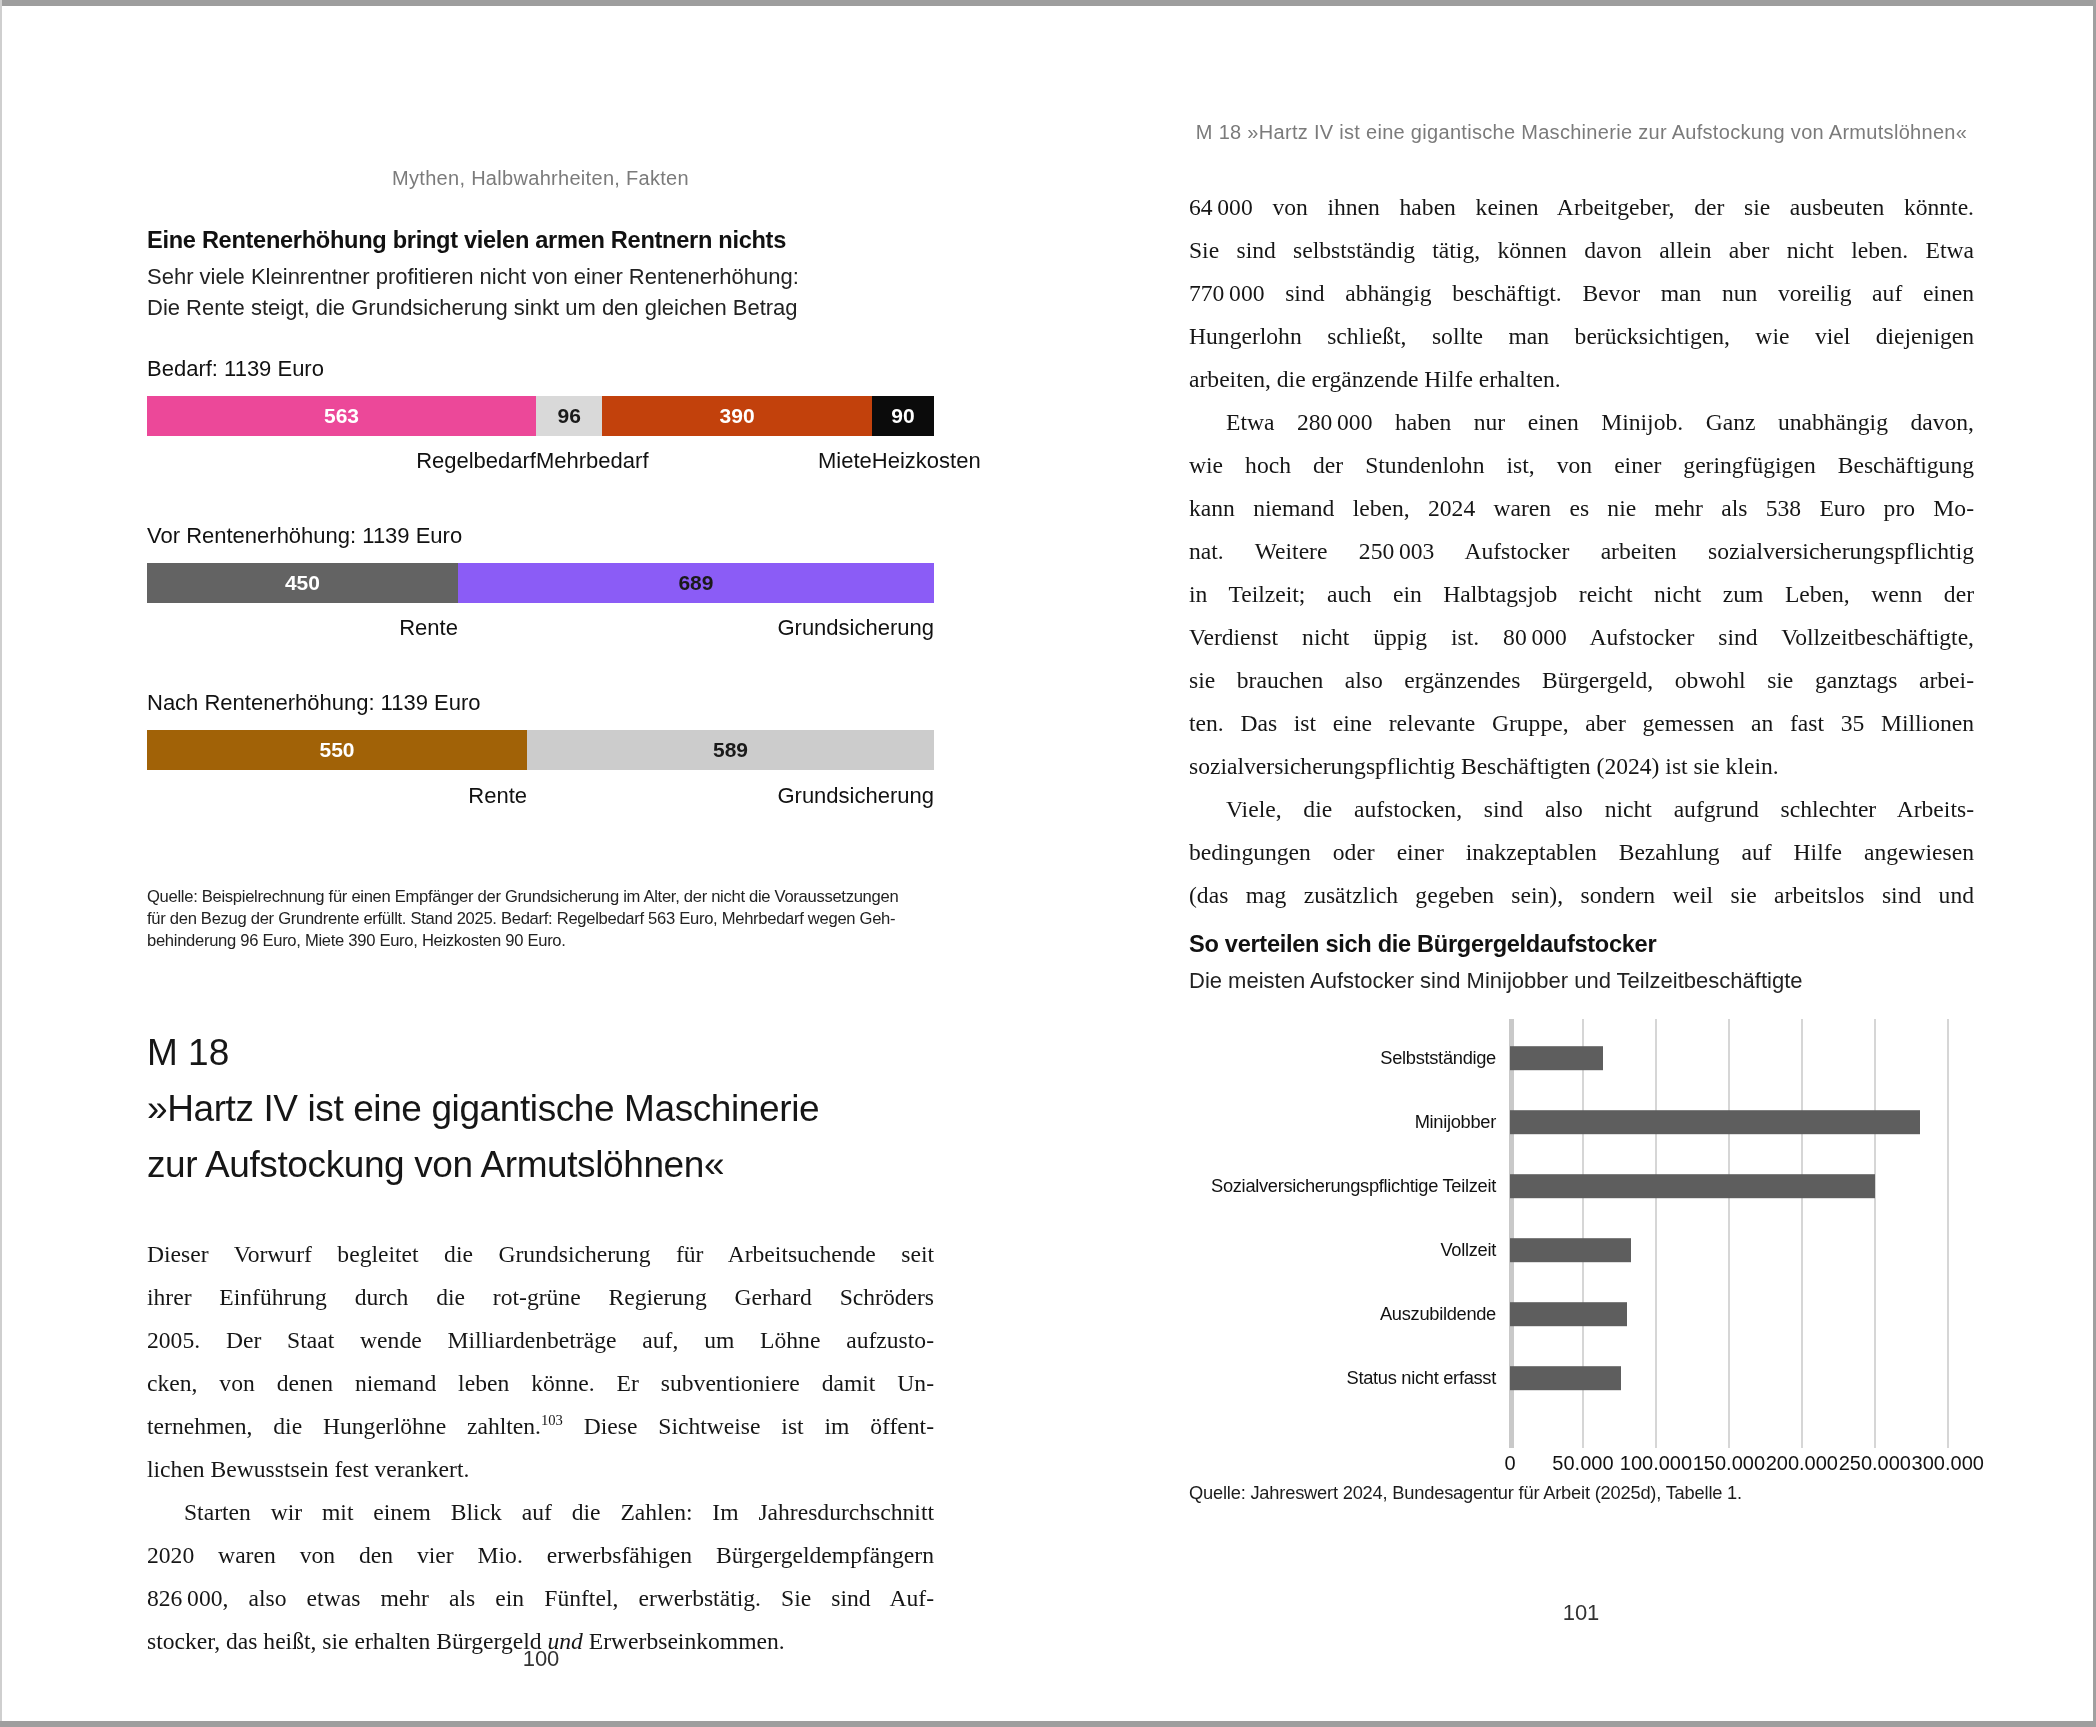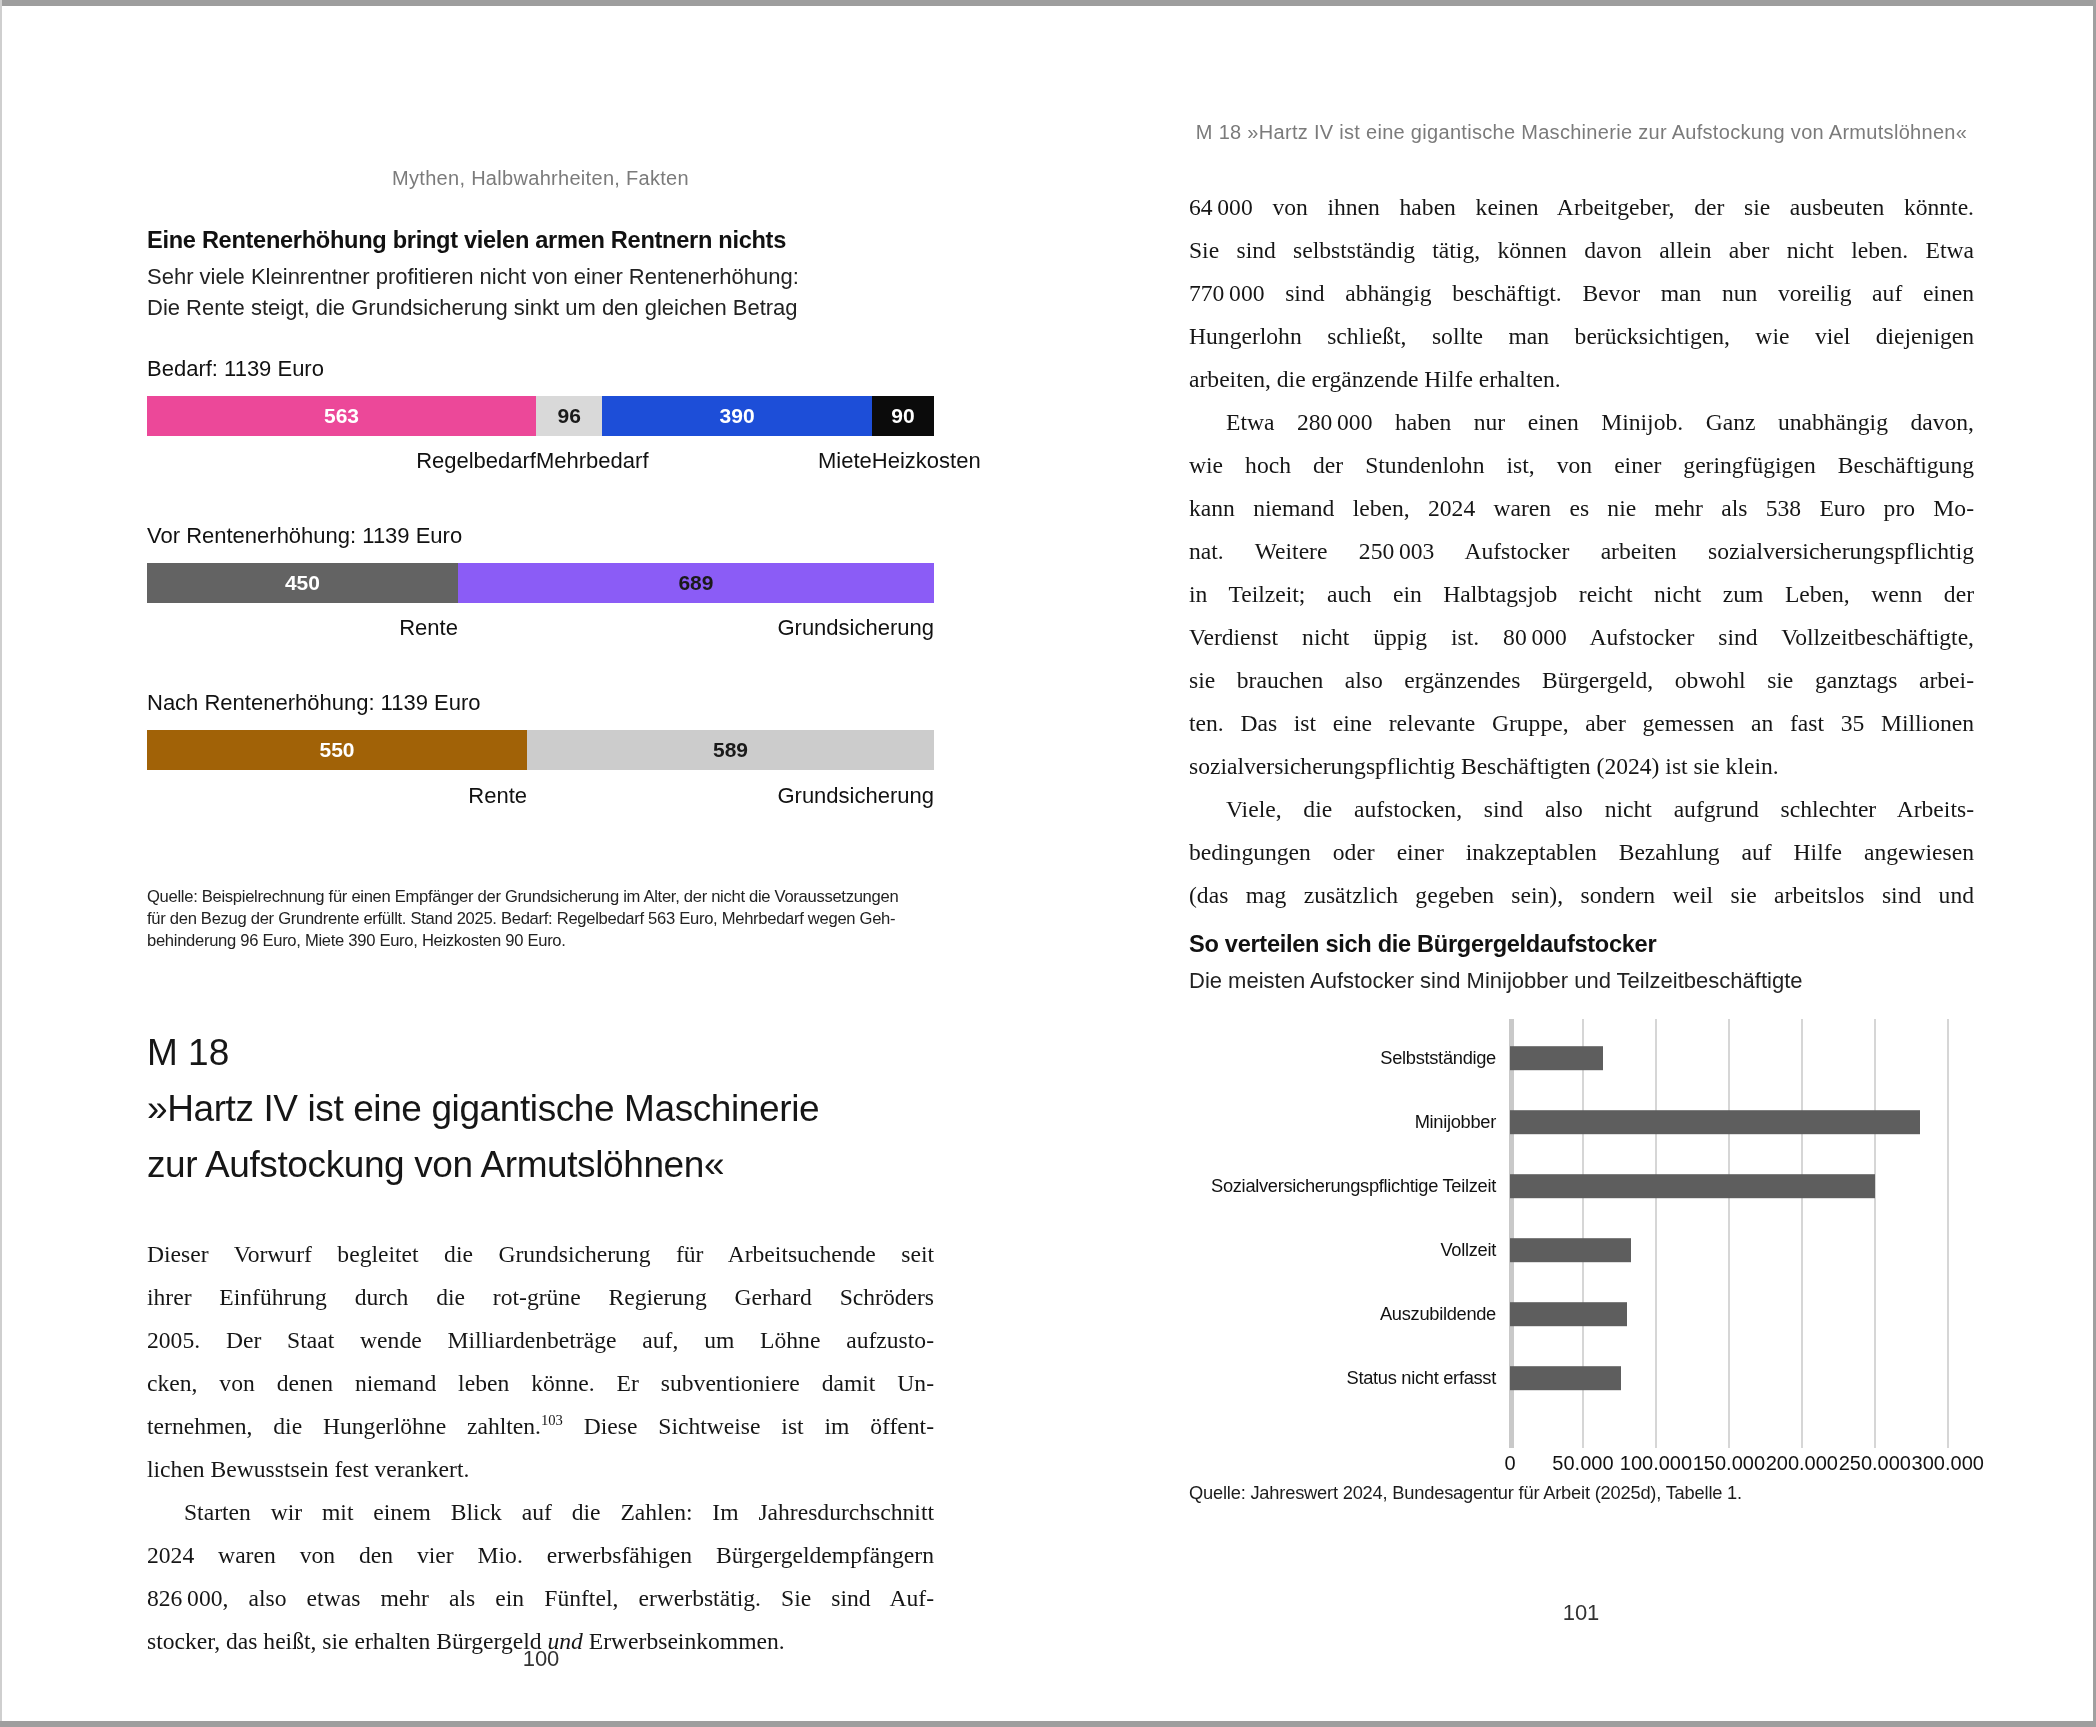--- a/index.html
+++ b/index.html
@@ -83,21 +83,21 @@
       <div class="fig-sub">
         <div>Sehr viele Kleinrentner profitieren nicht von einer Rentenerhöhung:</div>
         <div>Die Rente steigt, die Grundsicherung sinkt um den gleichen Betrag</div>
       </div>
       <div id="fig1-rows">
           <div class="figrow">
             <div class="fig-rowlabel">Bedarf: 1139 Euro</div>
             <div class="stackbar">
               <div class="seg" style="width: 49.4293%; background: #ec4899; color: rgb(255, 255, 255);">563</div>
               <div class="seg" style="width: 8.42845%; background: rgb(217, 217, 217); color: rgb(26, 26, 26);">96</div>
-              <div class="seg" style="width: 34.2406%; background: #1d4ed8; color: rgb(255, 255, 255);">390</div>
+              <div class="seg" style="width: 34.2406%; background: #c2410c; color: rgb(255, 255, 255);">390</div>
               <div class="seg" style="width: 7.90167%; background: rgb(11, 11, 11); color: rgb(255, 255, 255);">90</div>
             </div>
             <div class="segnames">
               <div class="segname" style="width: 49.4293%;">Regelbedarf</div>
               <div class="segname" style="width: 8.42845%;">Mehrbedarf</div>
               <div class="segname" style="width: 34.2406%;">Miete</div>
               <div class="segname" style="width: 7.90167%;">Heizkosten</div>
             </div>
           </div>
           <div class="figrow">
@@ -139,21 +139,21 @@
     <div class="bodytext">
         <div class="bline">Dieser Vorwurf begleitet die Grundsicherung für Arbeitsuchende seit</div>
         <div class="bline">ihrer Einführung durch die rot-grüne Regierung Gerhard Schröders</div>
         <div class="bline">2005. Der Staat wende Milliardenbeträge auf, um Löhne aufzusto-</div>
         <div class="bline">cken, von denen niemand leben könne. Er subventioniere damit Un-</div>
         <div class="bline"><span>ternehmen, die Hungerlöhne zahlten.</span><span class="sup">103</span><span> Diese Sichtweise ist im öffent-</span></div>
         <div class="bline last">lichen Bewusstsein fest verankert.</div>
       </div>
     <div class="bodytext" style="margin-top:0;">
         <div class="bline indent">Starten wir mit einem Blick auf die Zahlen: Im Jahresdurchschnitt</div>
-        <div class="bline">2024 waren von den vier Mio. erwerbsfähigen Bürgergeldempfängern</div>
+        <div class="bline">2020 waren von den vier Mio. erwerbsfähigen Bürgergeldempfängern</div>
         <div class="bline">826 000, also etwas mehr als ein Fünftel, erwerbstätig. Sie sind Auf-</div>
         <div class="bline last"><span>stocker, das heißt, sie erhalten Bürgergeld </span><span class="ital">und</span><span> Erwerbseinkommen.</span></div>
       </div>
 
     <div class="pagenum pagenum-left">100</div>
   </div>
 
   <div class="page page-right">
     <div class="running-head">M 18 »Hartz IV ist eine gigantische Maschinerie zur Aufstockung von Armutslöhnen«</div>
 

